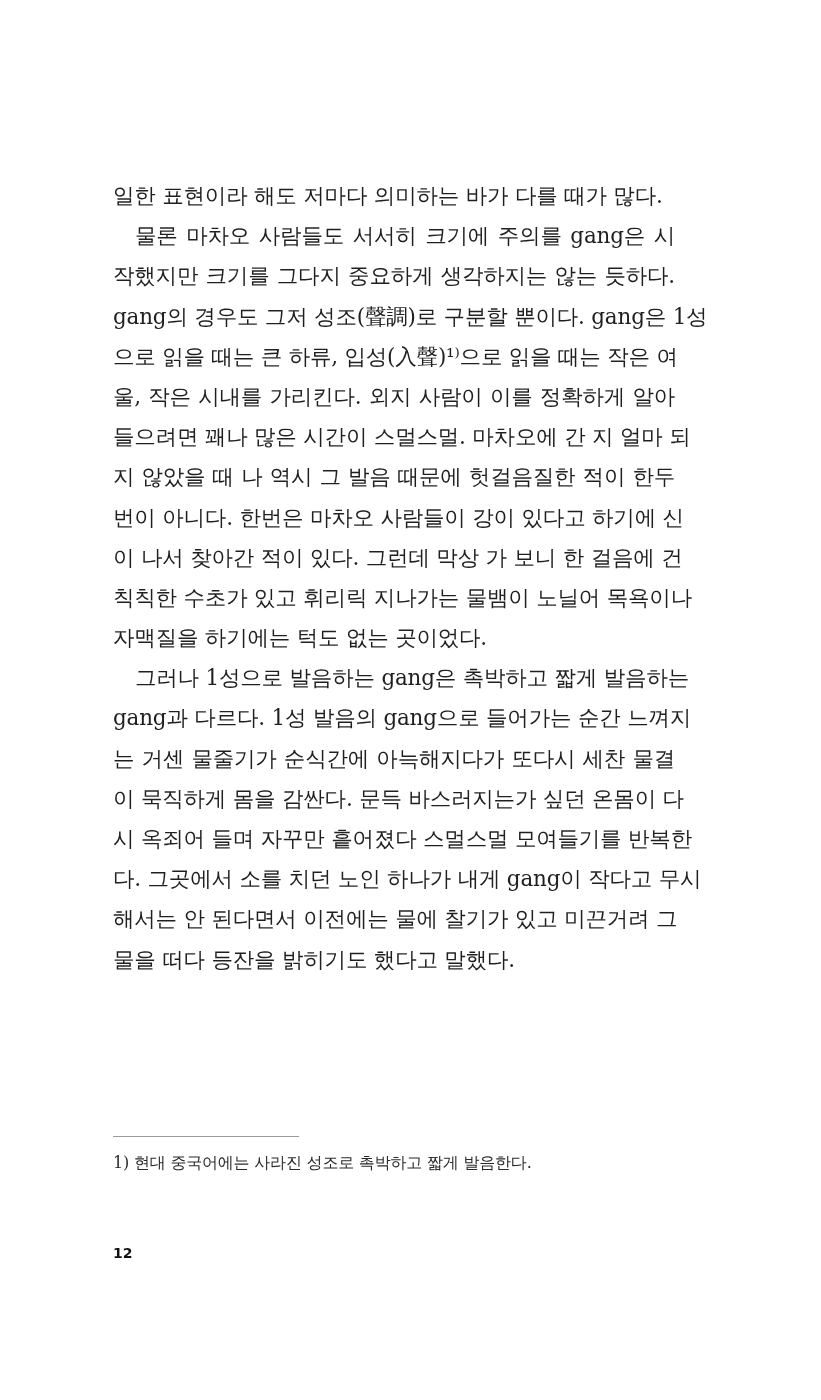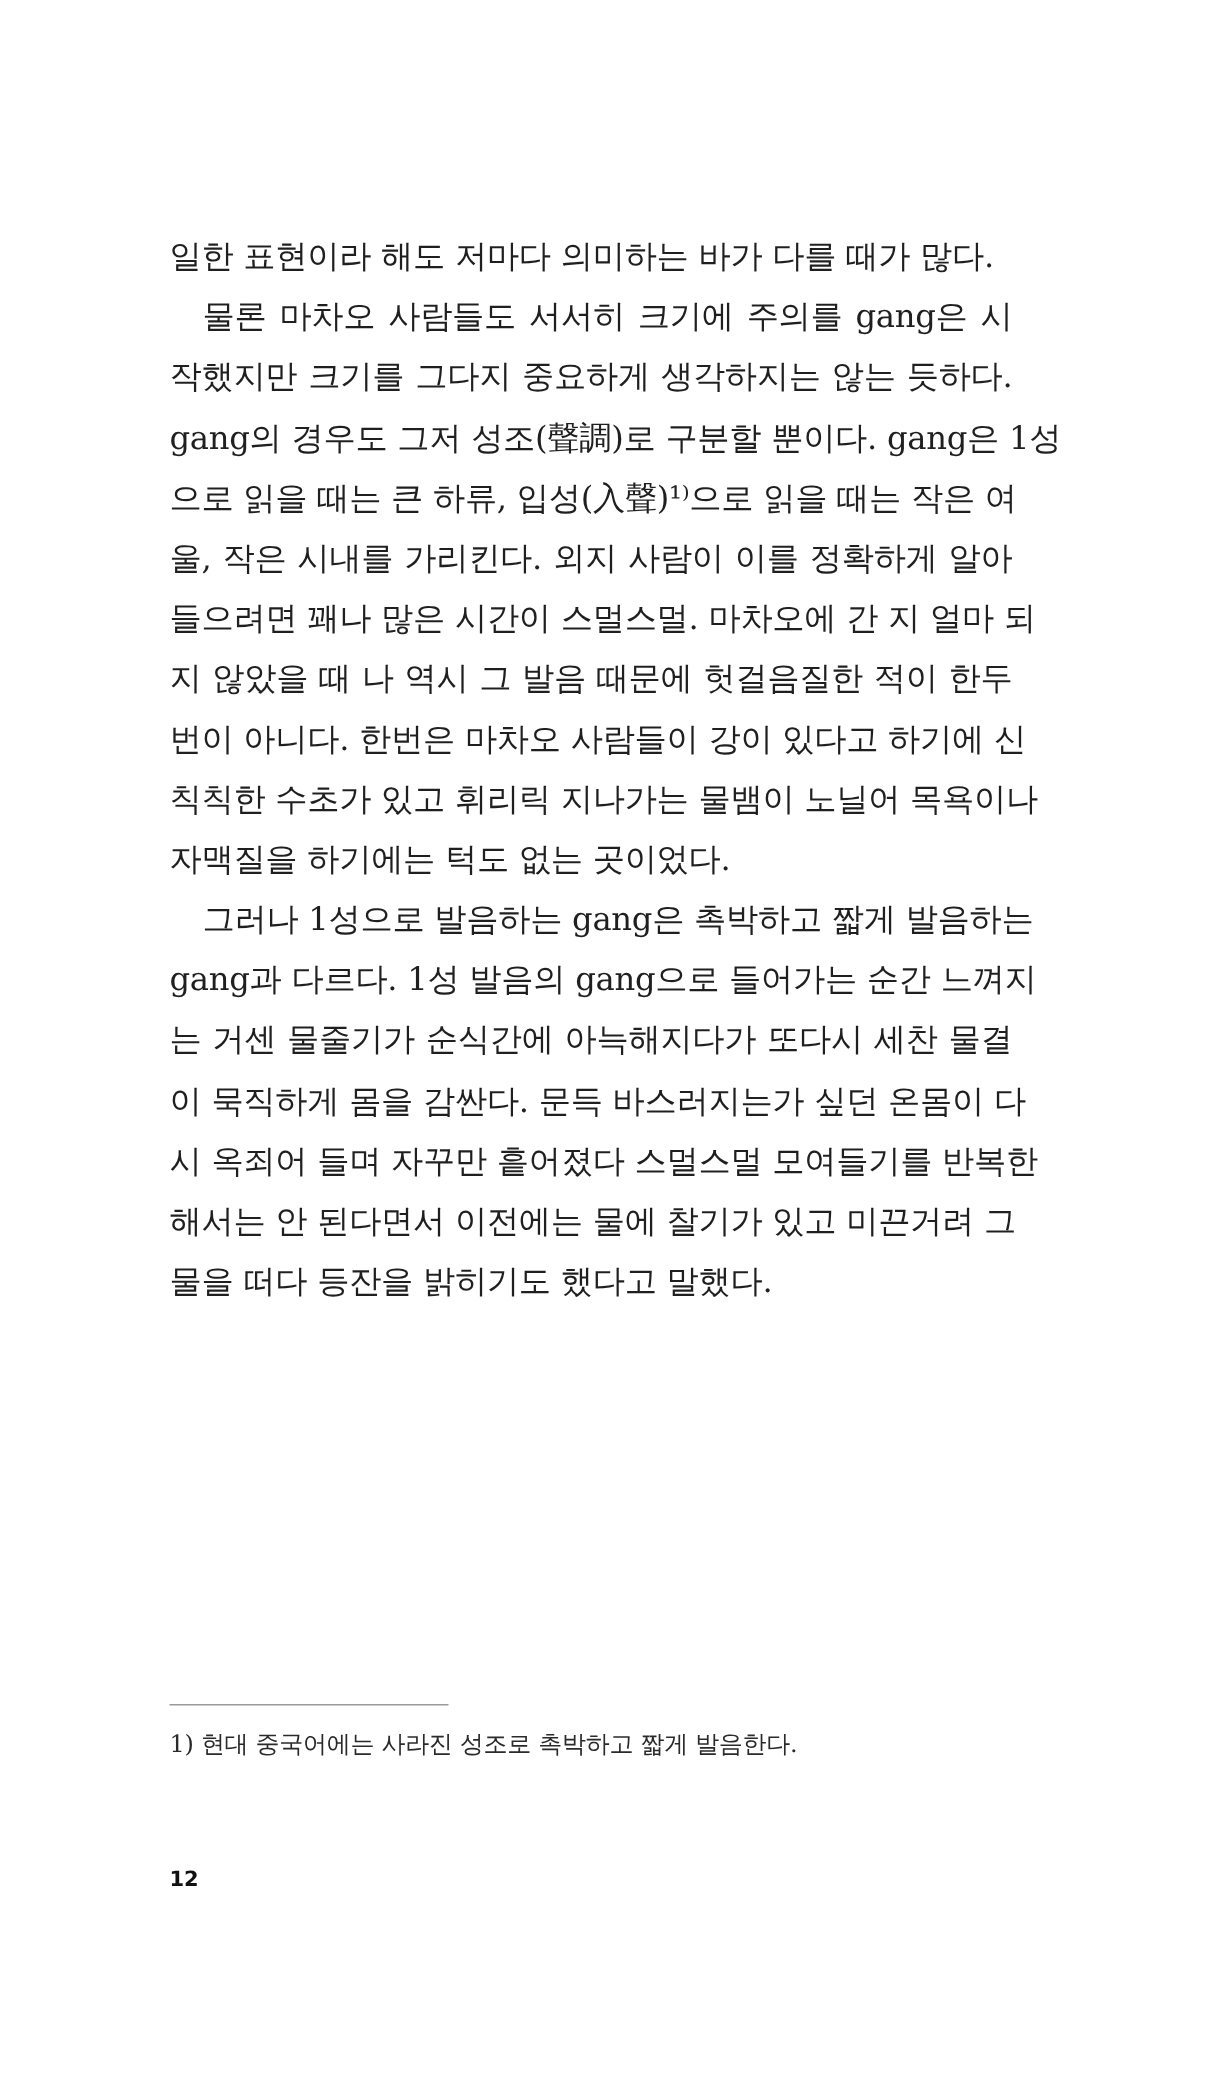--- a/index.html
+++ b/index.html
@@ -16,21 +16,21 @@
       font-family: "DejaVu Serif", "Liberation Serif", serif;
     }
     .page {
       position: absolute;
       left: 0; top: 0;
       width: 821px; height: 1400px;
     }
     .body-text {
       position: absolute;
       left: 113px;
-      top: 152px;
+      top: 176px;
       width: 562px;
       margin: 0;
       padding: 0;
     }
     .line {
       display: block;
       height: 40.2px;
       line-height: 40.2px;
       font-size: 21.5px;
       letter-spacing: -0.2px;
@@ -82,28 +82,30 @@
     <span class="line last">일한 표현이라 해도 저마다 의미하는 바가 다를 때가 많다.</span>
 
     <span class="line indent">물론 마차오 사람들도 서서히 크기에 주의를 gang은 시</span>
     <span class="line">작했지만 크기를 그다지 중요하게 생각하지는 않는 듯하다.</span>
     <span class="line">gang의 경우도 그저 성조(聲調)로 구분할 뿐이다. gang은 1성</span>
     <span class="line">으로 읽을 때는 큰 하류, 입성(入聲)¹⁾으로 읽을 때는 작은 여</span>
     <span class="line">울, 작은 시내를 가리킨다. 외지 사람이 이를 정확하게 알아</span>
     <span class="line">들으려면 꽤나 많은 시간이 스멀스멀. 마차오에 간 지 얼마 되</span>
     <span class="line">지 않았을 때 나 역시 그 발음 때문에 헛걸음질한 적이 한두</span>
     <span class="line">번이 아니다. 한번은 마차오 사람들이 강이 있다고 하기에 신</span>
+    <span class="line">이 나서 찾아간 적이 있다. 그런데 막상 가 보니 한 걸음에 건</span>
     <span class="line">칙칙한 수초가 있고 휘리릭 지나가는 물뱀이 노닐어 목욕이나</span>
     <span class="line last">자맥질을 하기에는 턱도 없는 곳이었다.</span>
 
     <span class="line indent">그러나 1성으로 발음하는 gang은 촉박하고 짧게 발음하는</span>
     <span class="line">gang과 다르다. 1성 발음의 gang으로 들어가는 순간 느껴지</span>
     <span class="line">는 거센 물줄기가 순식간에 아늑해지다가 또다시 세찬 물결</span>
     <span class="line">이 묵직하게 몸을 감싼다. 문득 바스러지는가 싶던 온몸이 다</span>
     <span class="line">시 옥죄어 들며 자꾸만 흩어졌다 스멀스멀 모여들기를 반복한</span>
+    <span class="line">다. 그곳에서 소를 치던 노인 하나가 내게 gang이 작다고 무시</span>
     <span class="line">해서는 안 된다면서 이전에는 물에 찰기가 있고 미끈거려 그</span>
     <span class="line last">물을 떠다 등잔을 밝히기도 했다고 말했다.</span>
   </div>
 
   <div class="footnote-rule"></div>
 
   <div class="footnote">
     <span>1)</span>
     <span>현대 중국어에는 사라진 성조로 촉박하고 짧게 발음한다.</span>
   </div>

